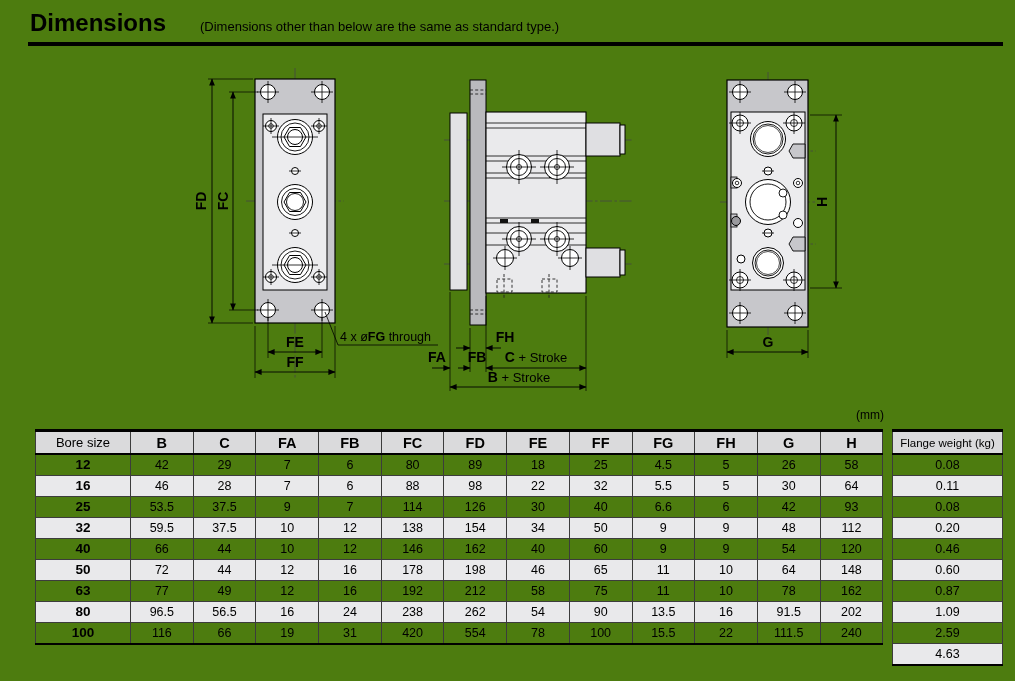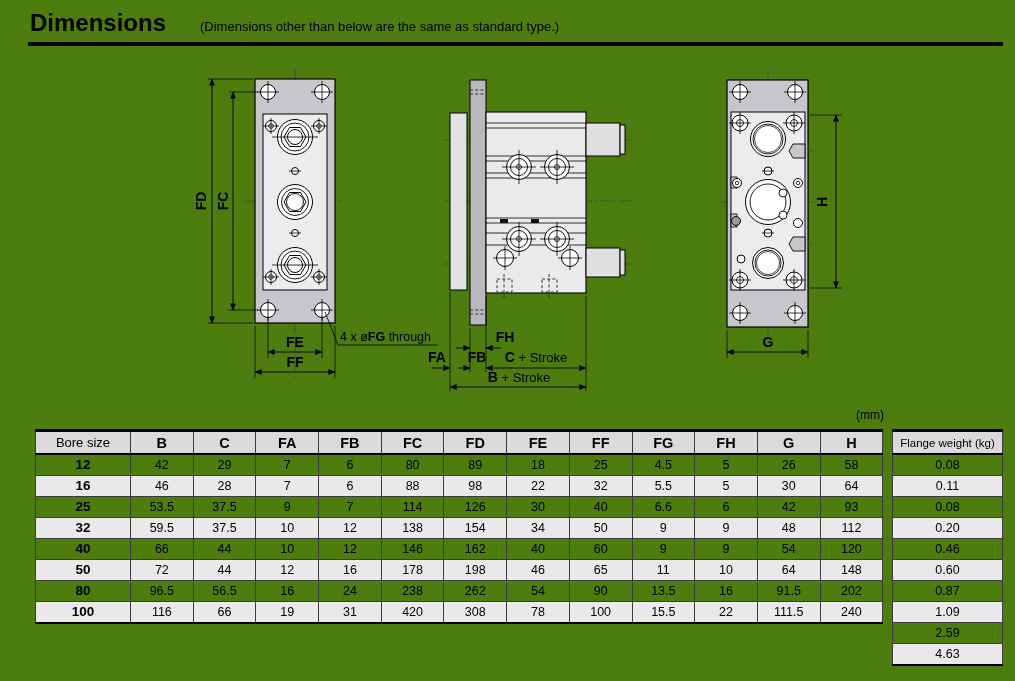--- a/index.html
+++ b/index.html
@@ -391,20 +391,35 @@
           <td>178</td>
           <td>198</td>
           <td>46</td>
           <td>65</td>
           <td>11</td>
           <td>10</td>
           <td>64</td>
           <td>148</td>
         </tr>
         <tr>
+          <td class="bore">63</td>
+          <td>77</td>
+          <td>49</td>
+          <td>12</td>
+          <td>16</td>
+          <td>192</td>
+          <td>212</td>
+          <td>58</td>
+          <td>75</td>
+          <td>11</td>
+          <td>10</td>
+          <td>78</td>
+          <td>162</td>
+        </tr>
+        <tr>
           <td class="bore">80</td>
           <td>96.5</td>
           <td>56.5</td>
           <td>16</td>
           <td>24</td>
           <td>238</td>
           <td>262</td>
           <td>54</td>
           <td>90</td>
           <td>13.5</td>
@@ -412,21 +427,21 @@
           <td>91.5</td>
           <td>202</td>
         </tr>
         <tr>
           <td class="bore">100</td>
           <td>116</td>
           <td>66</td>
           <td>19</td>
           <td>31</td>
           <td>420</td>
-          <td>308</td>
+          <td>554</td>
           <td>78</td>
           <td>100</td>
           <td>15.5</td>
           <td>22</td>
           <td>111.5</td>
           <td>240</td>
         </tr>
       </tbody>
     </table>
   <table class="flange">

